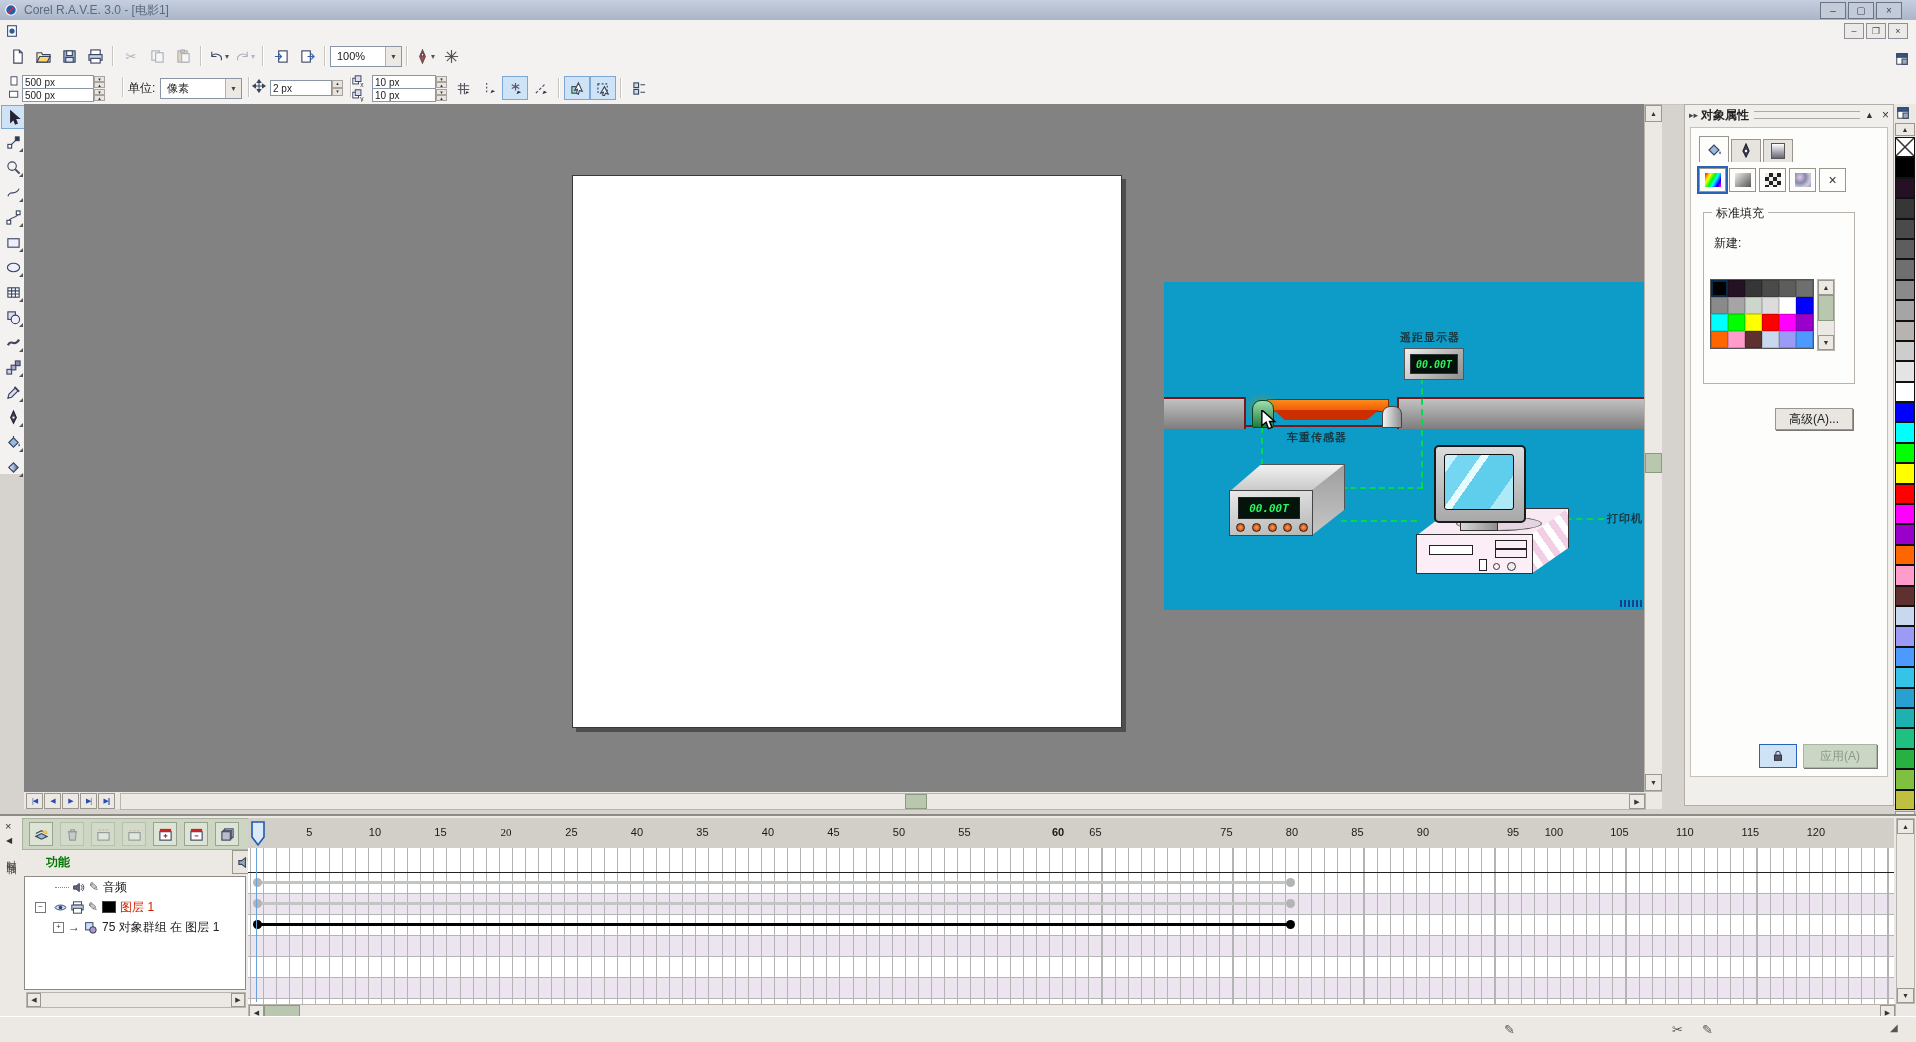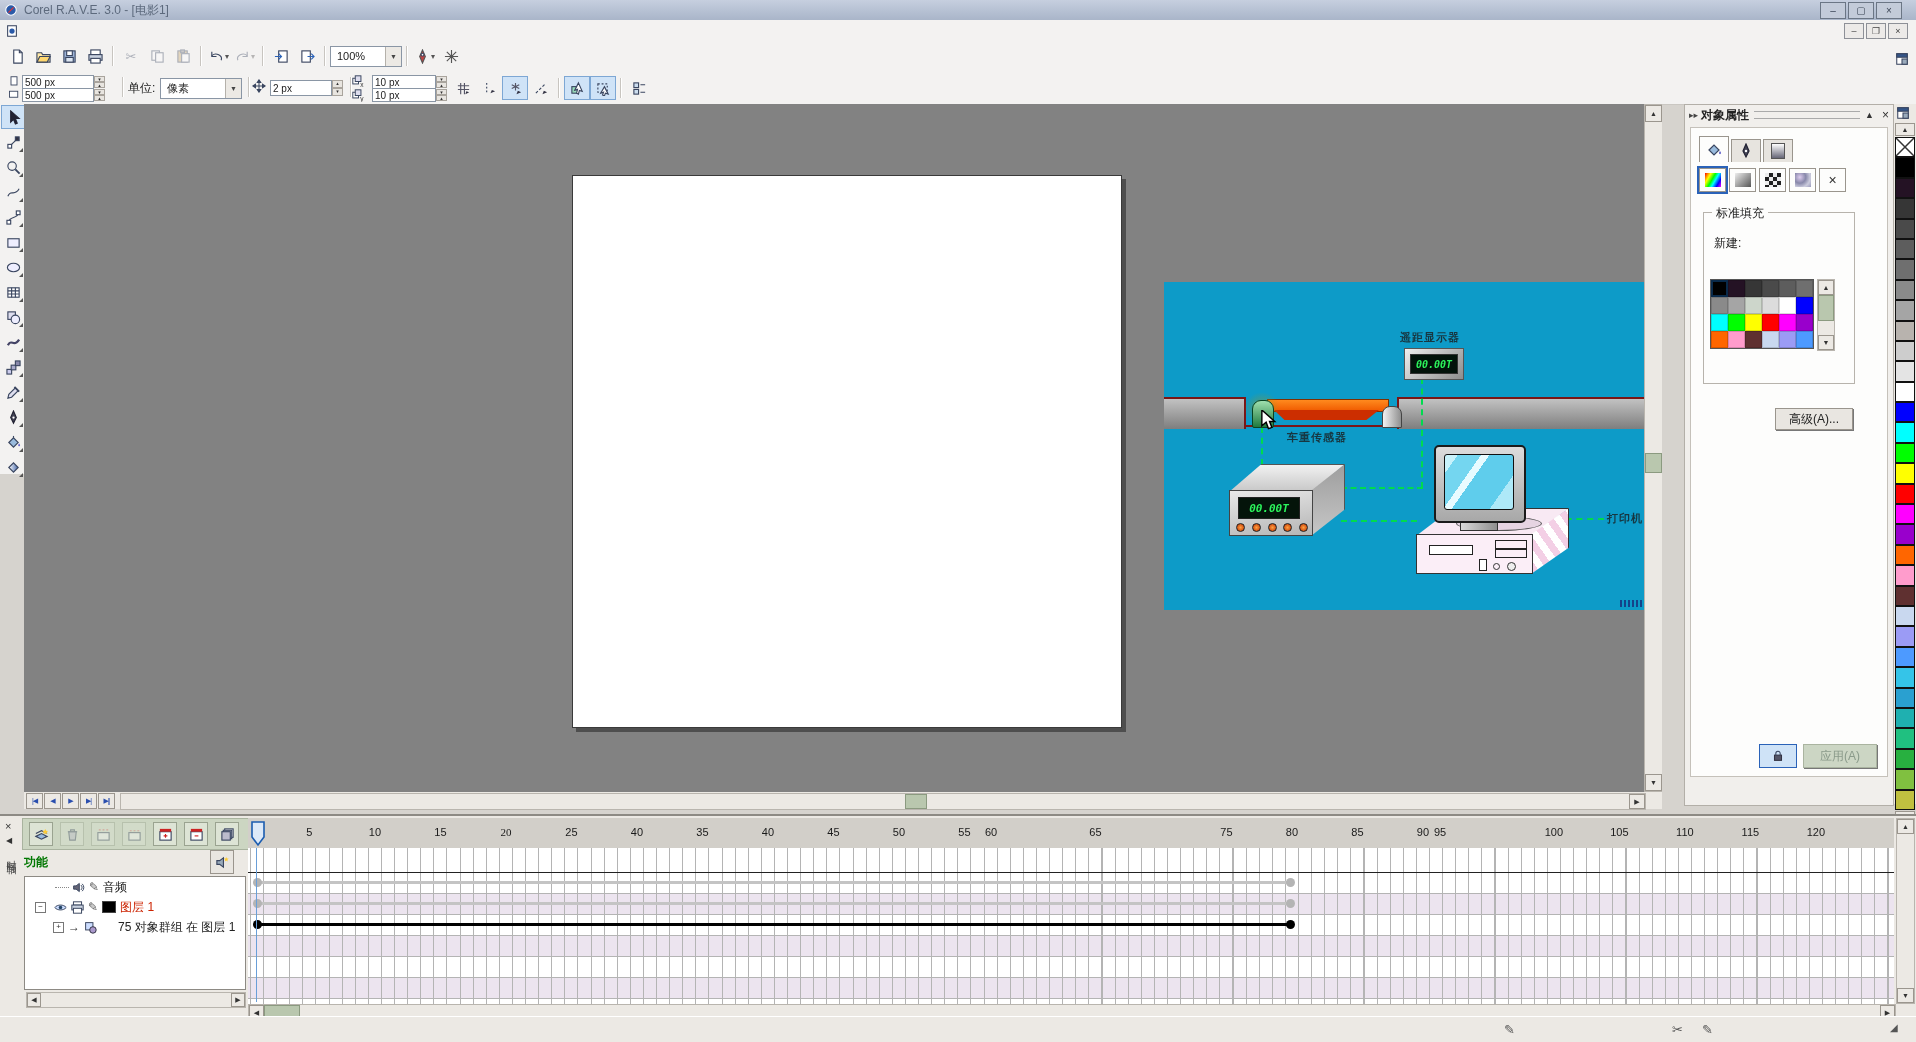--- a/index.html
+++ b/index.html
@@ -774,21 +774,21 @@
       </span>
       <span class="tlbtn" style="left: 192px;">
         <svg width="15" height="15" viewBox="0 0 16 16" fill="none" stroke="#3a4660" stroke-width="1.2">
           <rect x="5" y="2" width="9" height="9" fill="#fff"></rect>
           <rect x="3.5" y="3.5" width="9" height="9" fill="#dde"></rect>
           <rect x="2" y="5" width="9" height="9" fill="#bbc"></rect>
         </svg>
       </span>
     </div>
 
-  <div class="abs flex" style="left:14px;top:34px;width:226px;height:24px;">
+  <div class="abs flex" style="left:36px;top:34px;width:226px;height:24px;">
     <span style="color:#007700;font-weight:bold;margin-left:10px;">功能</span>
     <span style="flex:1"></span>
     <span class="tlbtn" style="position:static;margin-right:6px;background:#e9e6e1;border-color:#9a958d;">
         <svg width="15" height="15" viewBox="0 0 16 16" fill="none" stroke="#3a4660" stroke-width="1.2">
           <path d="M2 6h3l4-3v10l-4-3H2z" fill="#9ab"></path>
           <path d="M12 2l.7 1.6 1.8.2-1.3 1.2.3 1.8-1.5-.9-1.5.9.3-1.8L9.5 3.8l1.8-.2z" fill="#fc3" stroke="none"></path>
         </svg>
       </span>
   </div>
 
@@ -825,21 +825,21 @@
     </div>
     <div class="trow" style="padding-left:28px;">
       <span class="tbox">+</span>
       <span style="margin:0 4px;color:#333;">→</span>
       <span>
           <svg width="13" height="13" viewBox="0 0 16 16" fill="none" stroke="#3a4660" stroke-width="1.2">
             <rect x="2" y="2" width="9" height="9" fill="#cdf"></rect>
             <circle cx="11" cy="11" r="4" fill="#a9c" stroke="#334"></circle>
           </svg>
         </span>
-      <span style="margin-left:21px;">75 对象群组 在 图层 1</span>
+      <span style="margin-left:5px;">75 对象群组 在 图层 1</span>
     </div>
   </div>
 
   <div class="abs scroll" style="left:26px;top:176px;width:218px;height:14px;">
     <div class="sarrow abs" style="left:0;top:0;width:12px;height:12px;">◀</div>
     <div class="sarrow abs" style="right:0;top:0;width:12px;height:12px;">▶</div>
   </div>
 
   <div id="ruler">
     <svg class="abs" style="left:2px;top:3px;" width="16" height="26" viewBox="0 0 16 26">
@@ -849,28 +849,28 @@
       <span class="rnum" style="left: 113.9px;">10</span>
       <span class="rnum" style="left: 179.4px;">15</span>
       <span class="rnum" style="left: 244.9px; font-family: Liberation Serif, serif;">20</span>
       <span class="rnum" style="left: 310.4px;">25</span>
       <span class="rnum" style="left: 375.9px;">40</span>
       <span class="rnum" style="left: 441.4px;">35</span>
       <span class="rnum" style="left: 506.9px;">40</span>
       <span class="rnum" style="left: 572.4px;">45</span>
       <span class="rnum" style="left: 637.9px;">50</span>
       <span class="rnum" style="left: 703.4px;">55</span>
-      <span class="rnum" style="left: 730px;">60</span>
+      <span class="rnum" style="left: 797px; font-weight: bold;">60</span>
       <span class="rnum" style="left: 834.4px;">65</span>
       <span class="rnum" style="left: 914px; margin-top: 36px;">70</span>
       <span class="rnum" style="left: 965.4px;">75</span>
       <span class="rnum" style="left: 1030.9px;">80</span>
       <span class="rnum" style="left: 1096.4px;">85</span>
       <span class="rnum" style="left: 1161.9px;">90</span>
-      <span class="rnum" style="left: 1179px;">95</span>
+      <span class="rnum" style="left: 1252px;">95</span>
       <span class="rnum" style="left: 1292.9px;">100</span>
       <span class="rnum" style="left: 1358.4px;">105</span>
       <span class="rnum" style="left: 1423.9px;">110</span>
       <span class="rnum" style="left: 1489.4px;">115</span>
       <span class="rnum" style="left: 1554.9px;">120</span>
     </div>
 
   <div id="grid">
       <div class="tl-row" style="height: 24px; background-color: rgb(255, 255, 255); border-bottom: 1px solid rgb(34, 34, 34);"></div>
       <div class="tl-row" style="height: 20px; background-color: rgb(255, 255, 255);">

